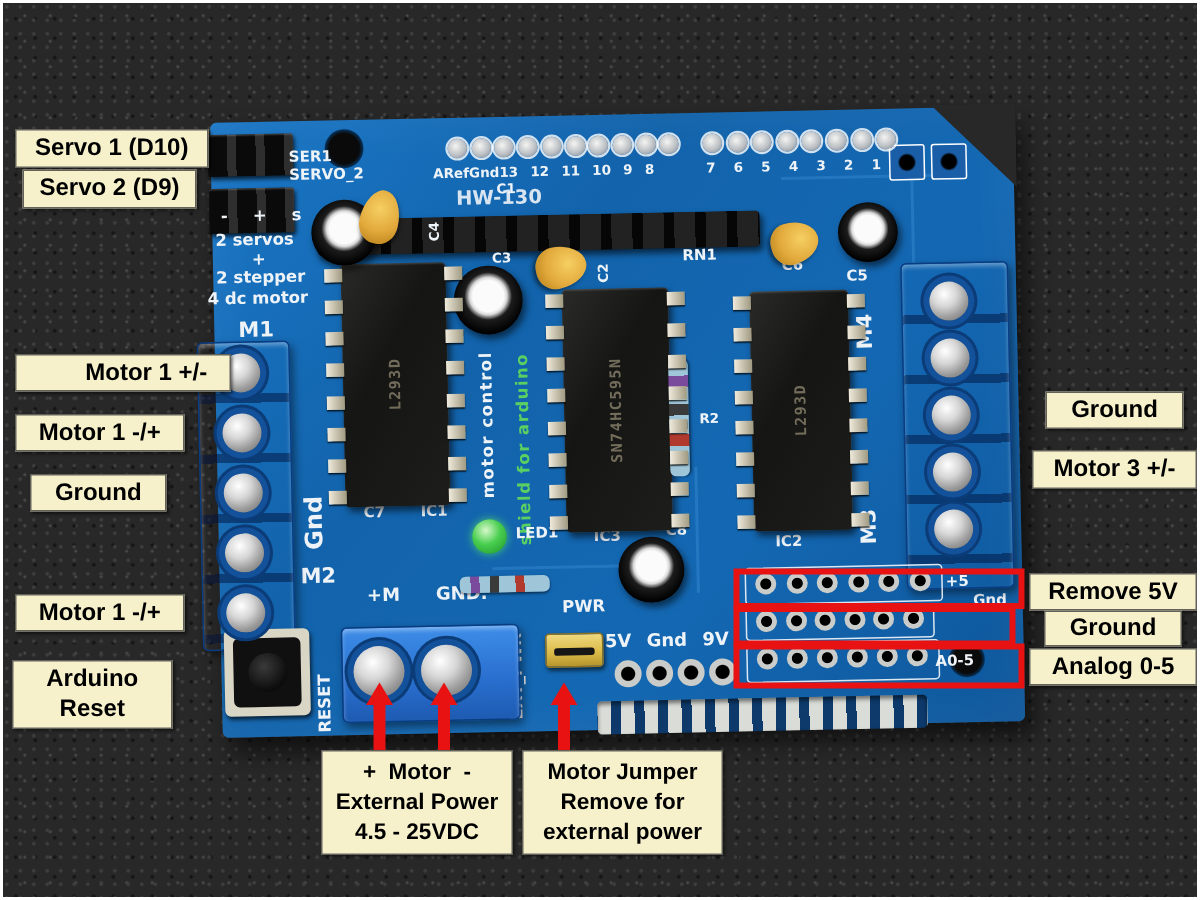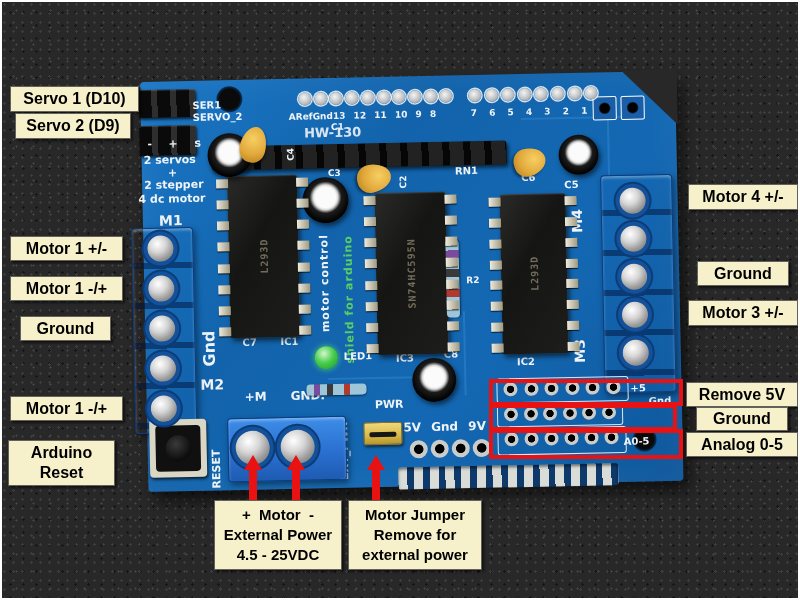--- a/index.html
+++ b/index.html
@@ -307,27 +307,26 @@
 
   <div class="arrow-head" style="left:244px;top:455px;"></div>
   <div class="arrow-shaft" style="left:249px;top:469px;height:31px;"></div>
   <div class="arrow-head" style="left:287px;top:455px;"></div>
   <div class="arrow-shaft" style="left:292px;top:469px;height:31px;"></div>
   <div class="arrow-head" style="left:367px;top:455px;"></div>
   <div class="arrow-shaft" style="left:372px;top:469px;height:31px;"></div>
 
   <div class="ann" style="left:10px;top:86px;width:127px;height:24px;">Servo 1 (D10)</div>
   <div class="ann" style="left:15px;top:113px;width:114px;height:24px;">Servo 2 (D9)</div>
-  <div class="ann" style="left:10px;top:236px;width:111px;height:23px;">Motor 1 +/-</div>
+  <div class="ann" style="left:10px;top:236px;width:111px;height:23px;padding-left:31px;">Motor 1 +/-</div>
   <div class="ann" style="left:10px;top:276px;width:111px;height:23px;">Motor 1 -/+</div>
   <div class="ann" style="left:20px;top:316px;width:89px;height:23px;">Ground</div>
   <div class="ann" style="left:10px;top:396px;width:111px;height:23px;">Motor 1 -/+</div>
   <div class="ann" style="left:8px;top:440px;width:105px;height:44px;white-space:normal;text-align:center;line-height:20px;">Arduino Reset</div>
 
-  <div class="ann" style="left:688px;top:184px;width:108px;height:24px;">Motor 4 +/-</div>
   <div class="ann" style="left:697px;top:261px;width:90px;height:23px;">Ground</div>
   <div class="ann" style="left:688px;top:300px;width:108px;height:24px;">Motor 3 +/-</div>
   <div class="ann" style="left:686px;top:382px;width:110px;height:23px;">Remove 5V</div>
   <div class="ann" style="left:696px;top:407px;width:90px;height:22px;">Ground</div>
   <div class="ann" style="left:686px;top:432px;width:110px;height:23px;">Analog 0-5</div>
 
   <div class="ann multi" style="left:214px;top:500px;width:126px;height:68px;">
     <span>+  Motor  -</span>
     <span>External Power</span>
     <span>4.5 - 25VDC</span>

